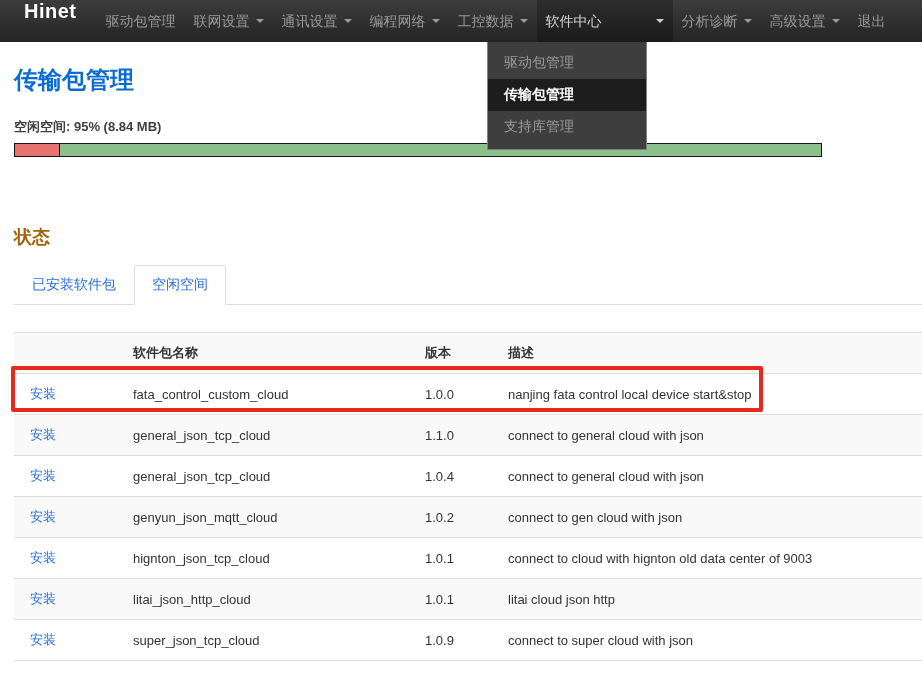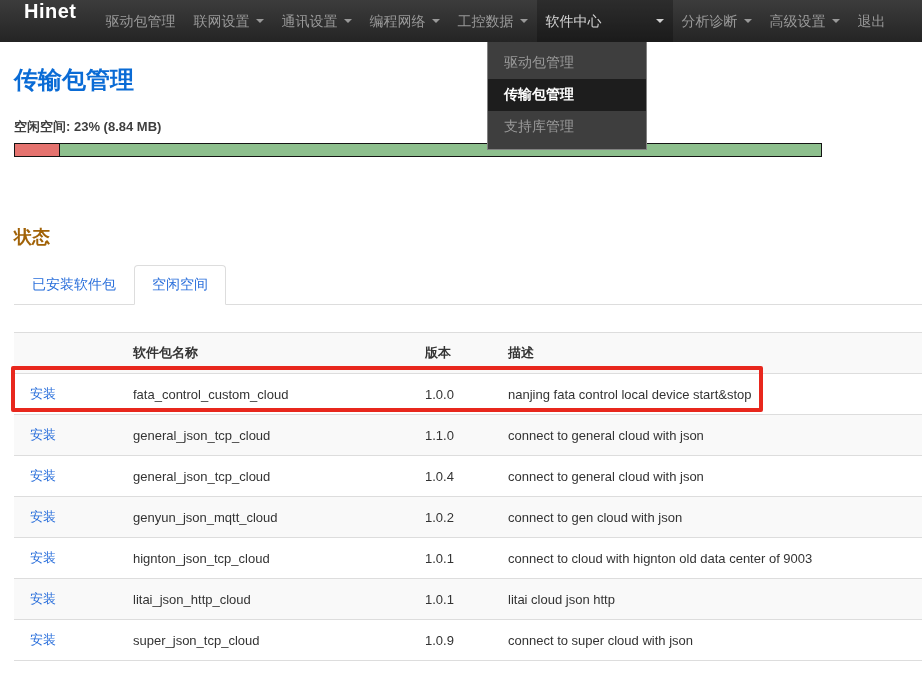--- a/index.html
+++ b/index.html
@@ -131,21 +131,21 @@
 
 <div class="dropdown">
     <div class="dropdown-item">驱动包管理</div>
     <div class="dropdown-item active">传输包管理</div>
     <div class="dropdown-item">支持库管理</div>
   </div>
 
 <div class="content">
   <h1 class="page-title" style="color: rgb(10, 107, 213);">传输包管理</h1>
 
-  <div class="free-space">空闲空间: 23% (8.84 MB)</div>
+  <div class="free-space">空闲空间: 95% (8.84 MB)</div>
 
   <div class="progress">
     <div class="seg seg-used" style="width: 5.7%; background: rgb(229, 115, 111);"></div>
     <div class="seg seg-free" style="background: rgb(141, 191, 141);"></div>
   </div>
 
   <h2 class="status-heading">状态</h2>
 
   <div class="tabs">
       <div class="tab" style="color: rgb(42, 111, 219);">已安装软件包</div>

